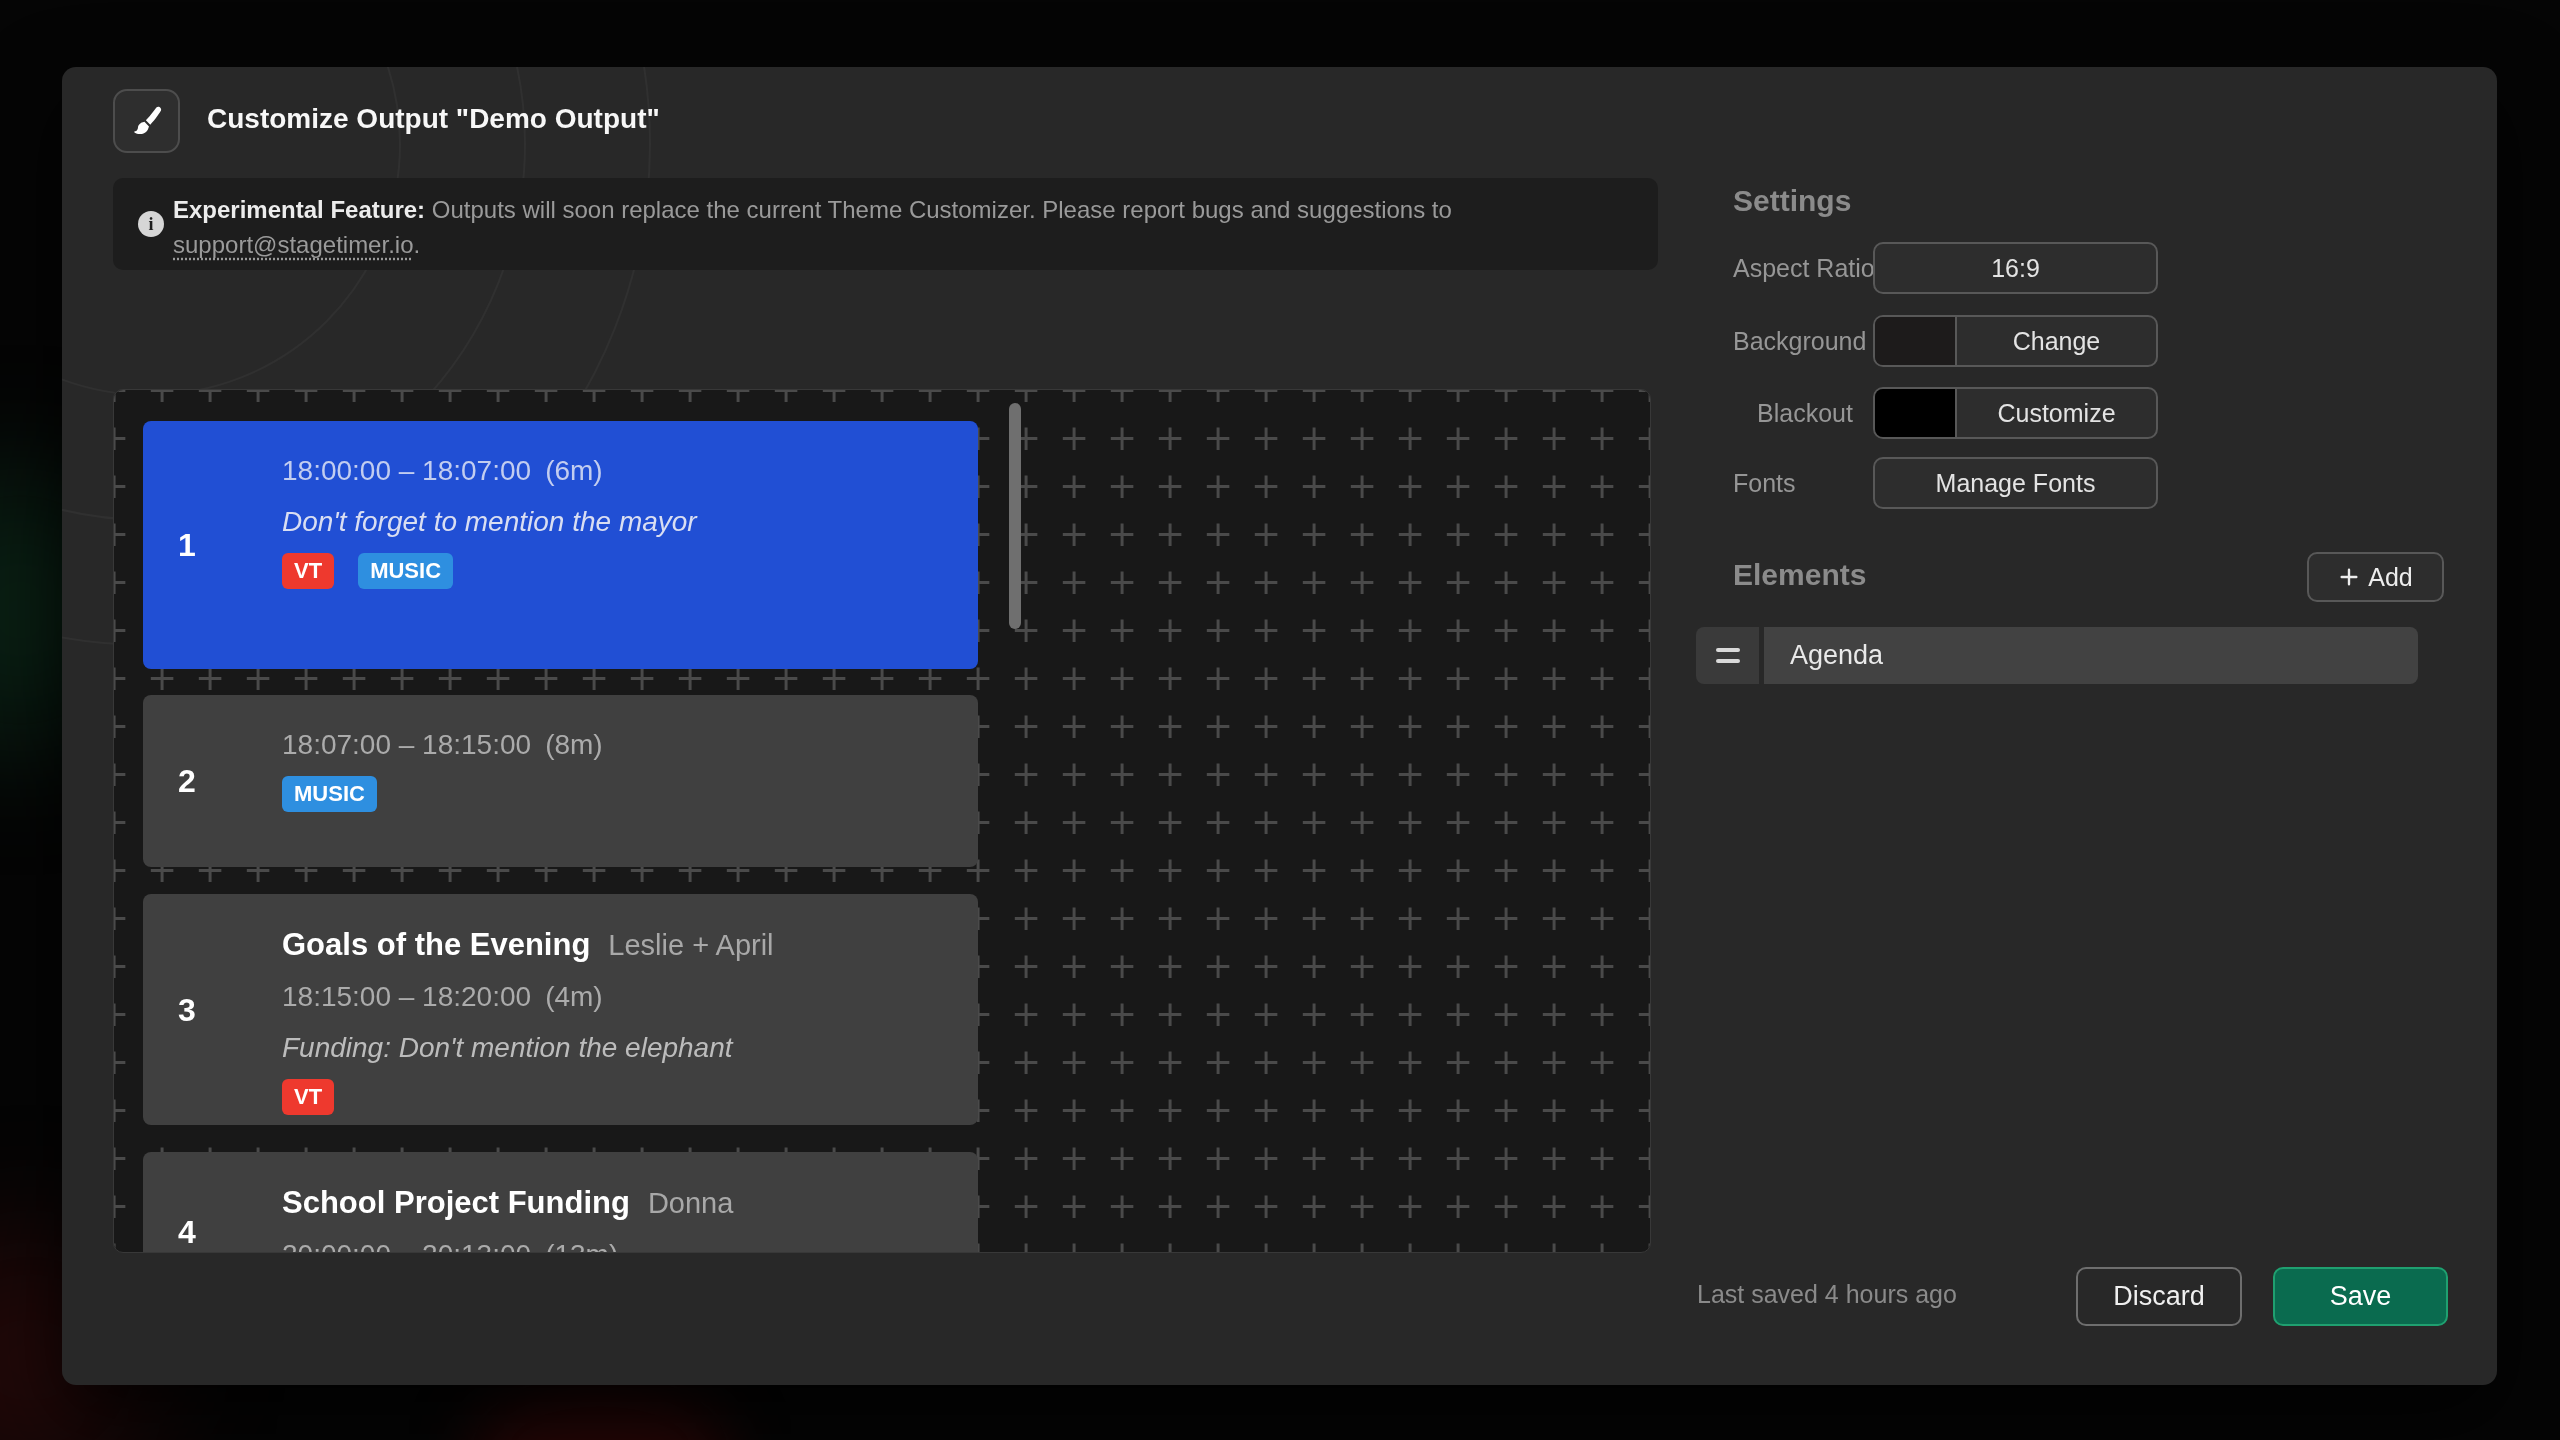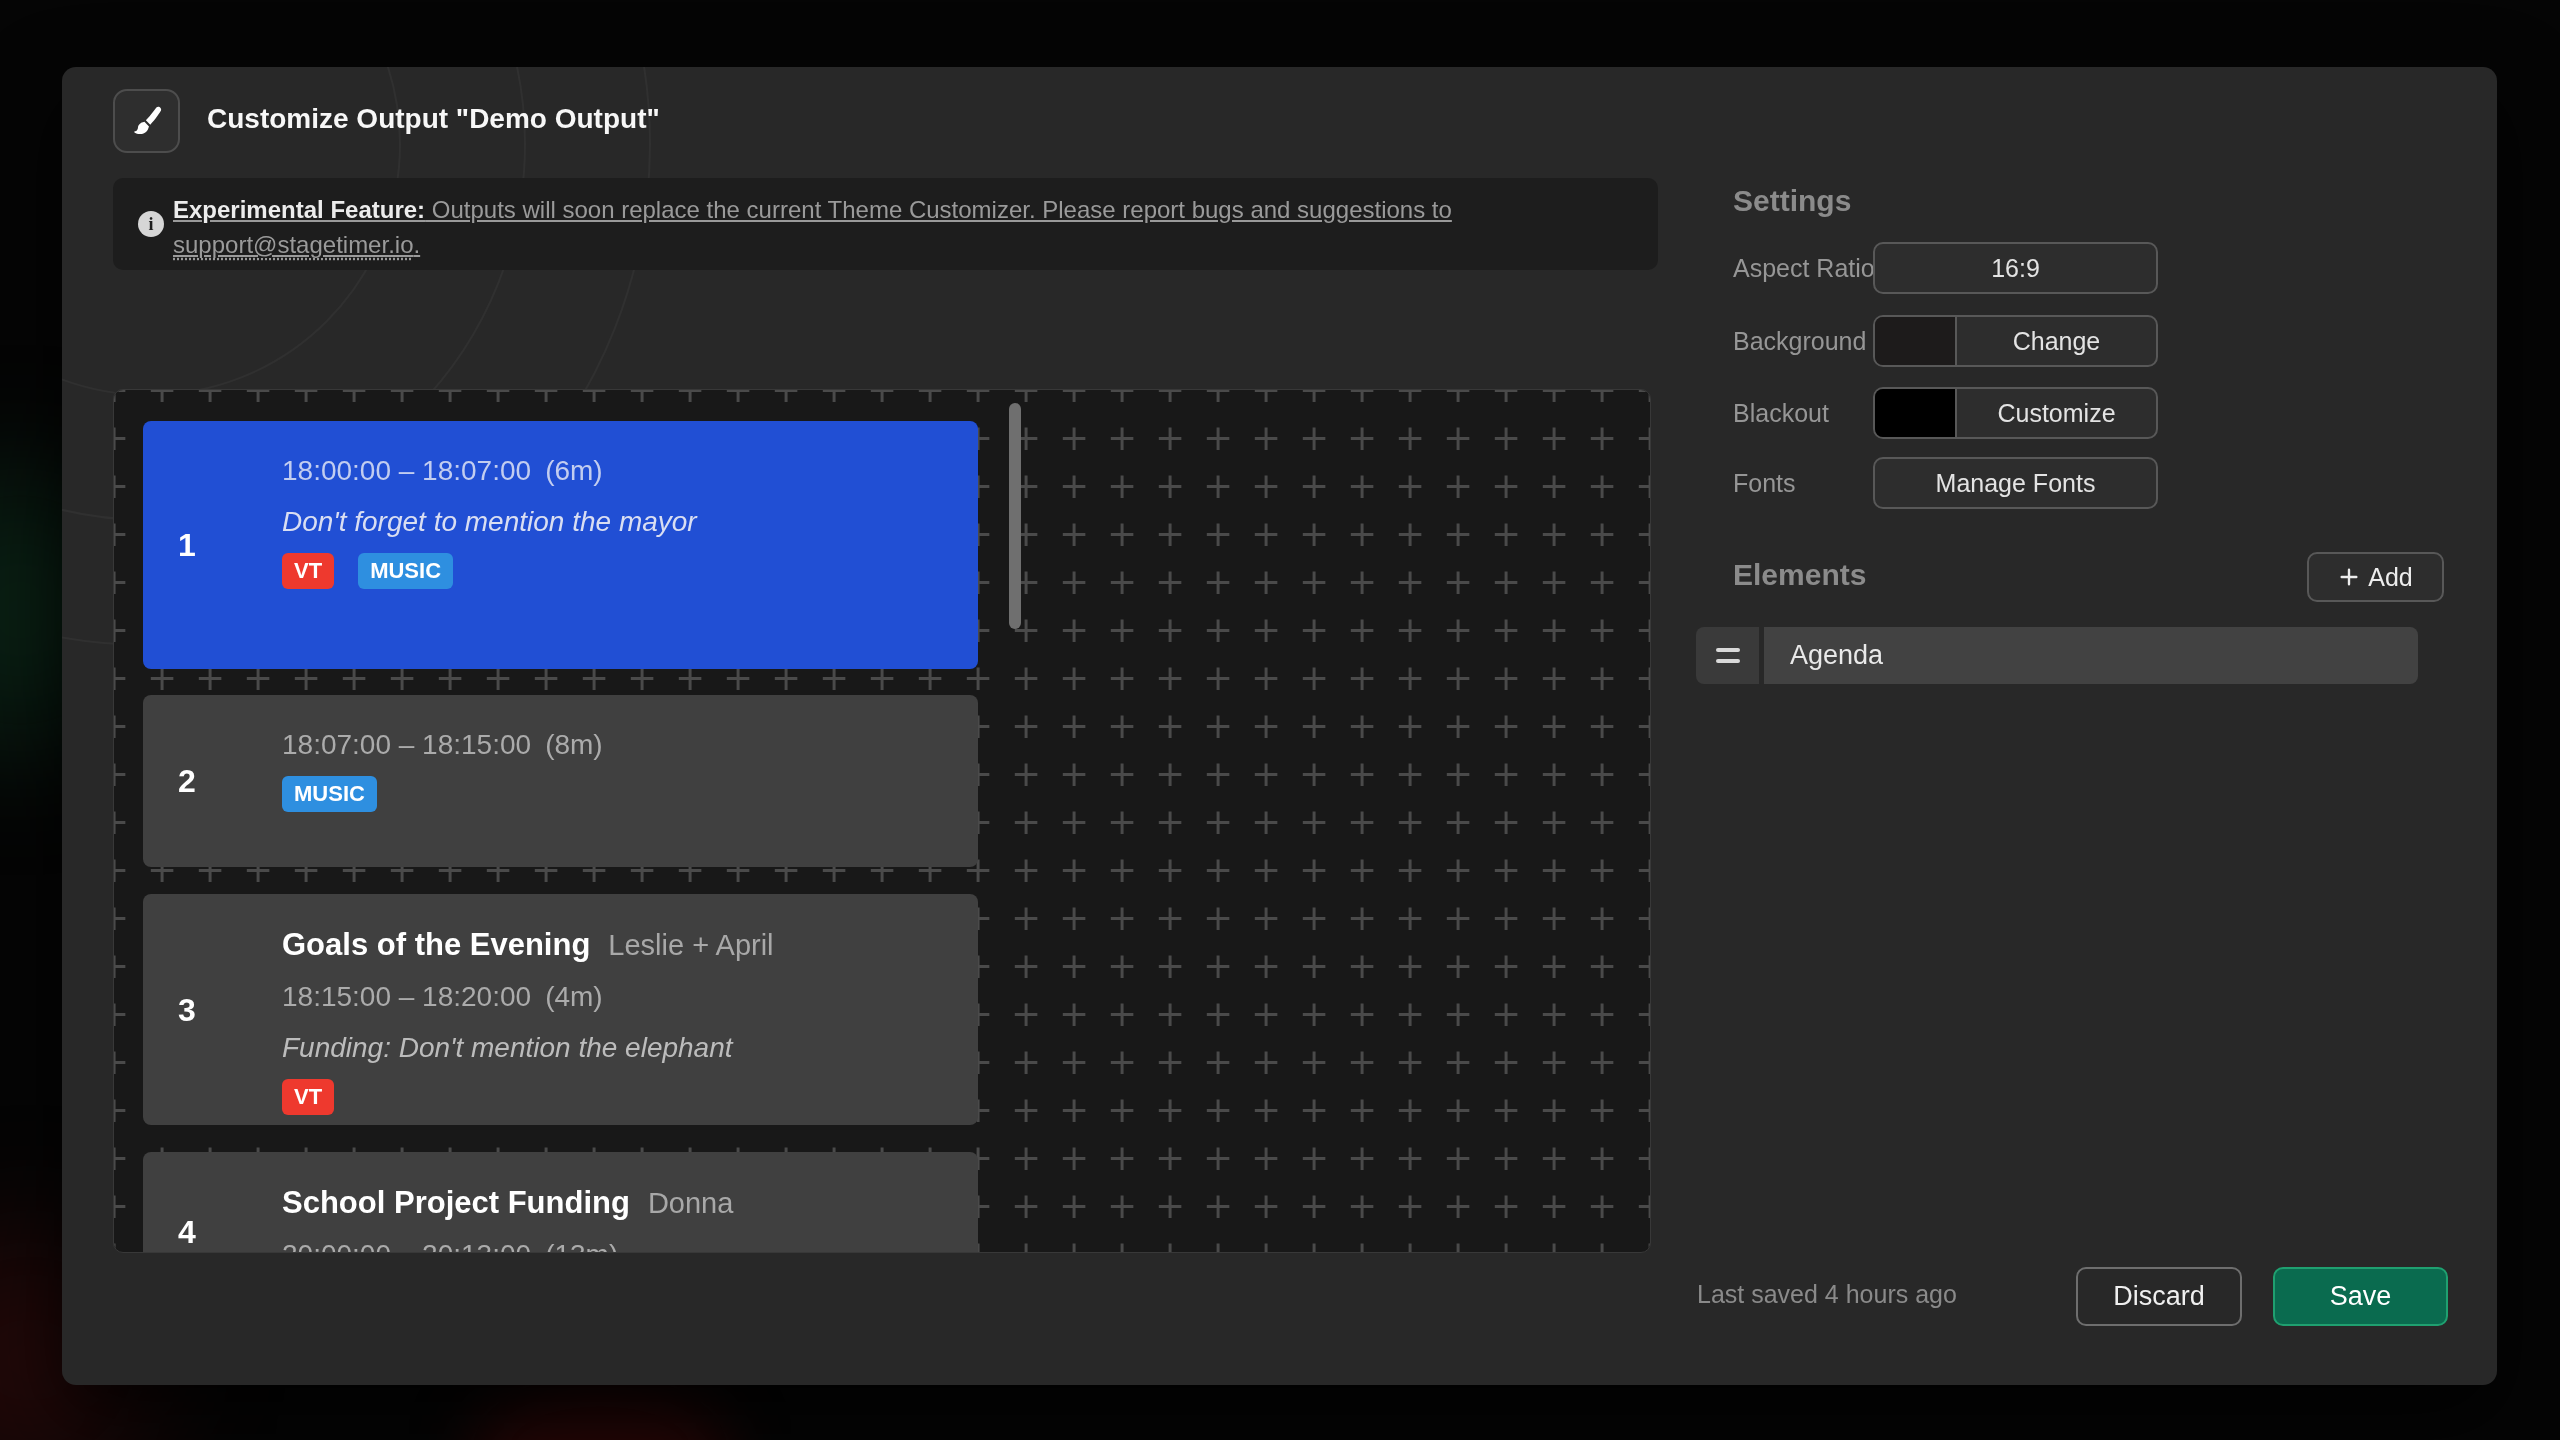--- a/index.html
+++ b/index.html
@@ -19,21 +19,21 @@
   
   .hdr-icon{position:absolute;left:51px;top:22px;width:63px;height:60px;border:2px solid #4d4d4d;
             border-radius:14px;background:#2e2e2e;display:flex;align-items:center;justify-content:center;}
   .hdr-title{position:absolute;left:145px;top:36px;font-size:28px;font-weight:700;color:#f7f7f7;}
 
   
   .notice{position:absolute;left:51px;top:111px;width:1545px;height:92px;background:#1d1d1d;border-radius:10px;}
   .notice .info{position:absolute;left:25px;top:33px;width:26px;height:26px;border-radius:50%;background:#d6d6d6;
                 color:#1d1d1d;font-size:18px;font-weight:700;display:flex;align-items:center;justify-content:center;
                 font-family:"Liberation Serif",serif;}
-  .notice .txt{position:absolute;left:60px;top:14px;width:1430px;font-size:24px;line-height:35px;color:#9a9a9a;text-decoration:underline;}
+  .notice .txt{position:absolute;left:60px;top:14px;width:1430px;font-size:24px;line-height:35px;color:#9a9a9a;}
   .notice .txt b{color:#ececec;font-weight:700;}
   .notice .txt a{color:#9a9a9a;text-decoration:underline dotted;text-underline-offset:5px;cursor:pointer;}
 
   
   .panel{position:absolute;left:51px;top:322px;width:1536px;height:862px;background:#181818;
          border:1px solid #383838;border-radius:10px;overflow:hidden;}
   .plus{position:absolute;color:#4a4a4a;font-size:36px;line-height:36px;transform:translate(-50%,-50%);
         font-family:"DejaVu Sans",sans-serif;}
   .vthumb{position:absolute;left:895px;top:13px;width:12px;height:226px;border-radius:6px;background:#6f6f6f;cursor:pointer;}
 
@@ -780,21 +780,21 @@
     <div id="settings-rows">
         <div class="slabel" style="top: 175px;">Aspect Ratio</div>
         <div class="sbtn" style="top: 175px;">
           <span class="blabel">16:9</span>
         </div>
         <div class="slabel" style="top: 248px;">Background</div>
         <div class="sbtn" style="top: 248px;">
           <span class="swatch" style="background: rgb(29, 27, 27);"></span>
           <span class="blabel">Change</span>
         </div>
-        <div class="slabel" style="top: 320px;">Blackout</div>
+        <div class="slabel" style="top: 320px; margin-left: 24px;">Blackout</div>
         <div class="sbtn" style="top: 320px;">
           <span class="swatch" style="background: rgb(0, 0, 0);"></span>
           <span class="blabel">Customize</span>
         </div>
         <div class="slabel" style="top: 390px;">Fonts</div>
         <div class="sbtn" style="top: 390px;">
           <span class="blabel">Manage Fonts</span>
         </div>
       </div>
 

